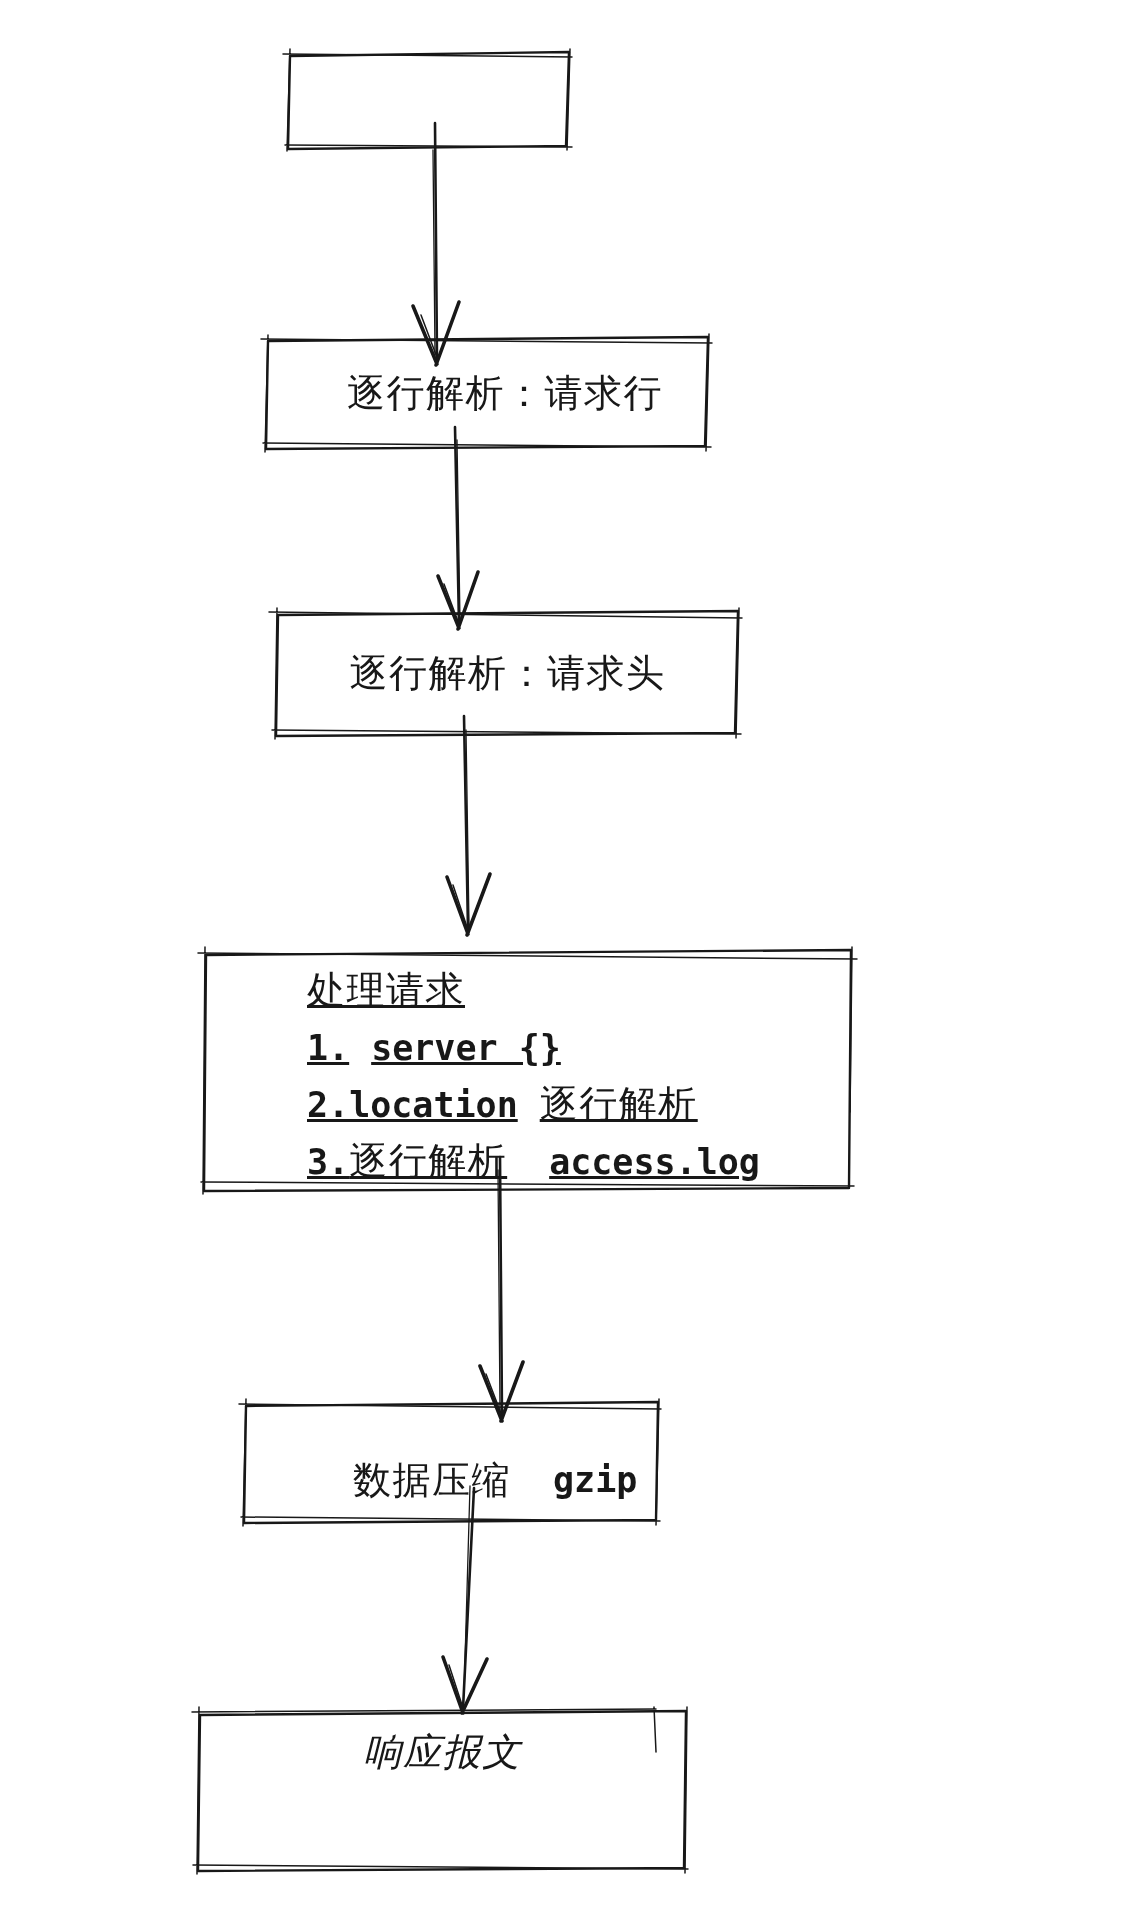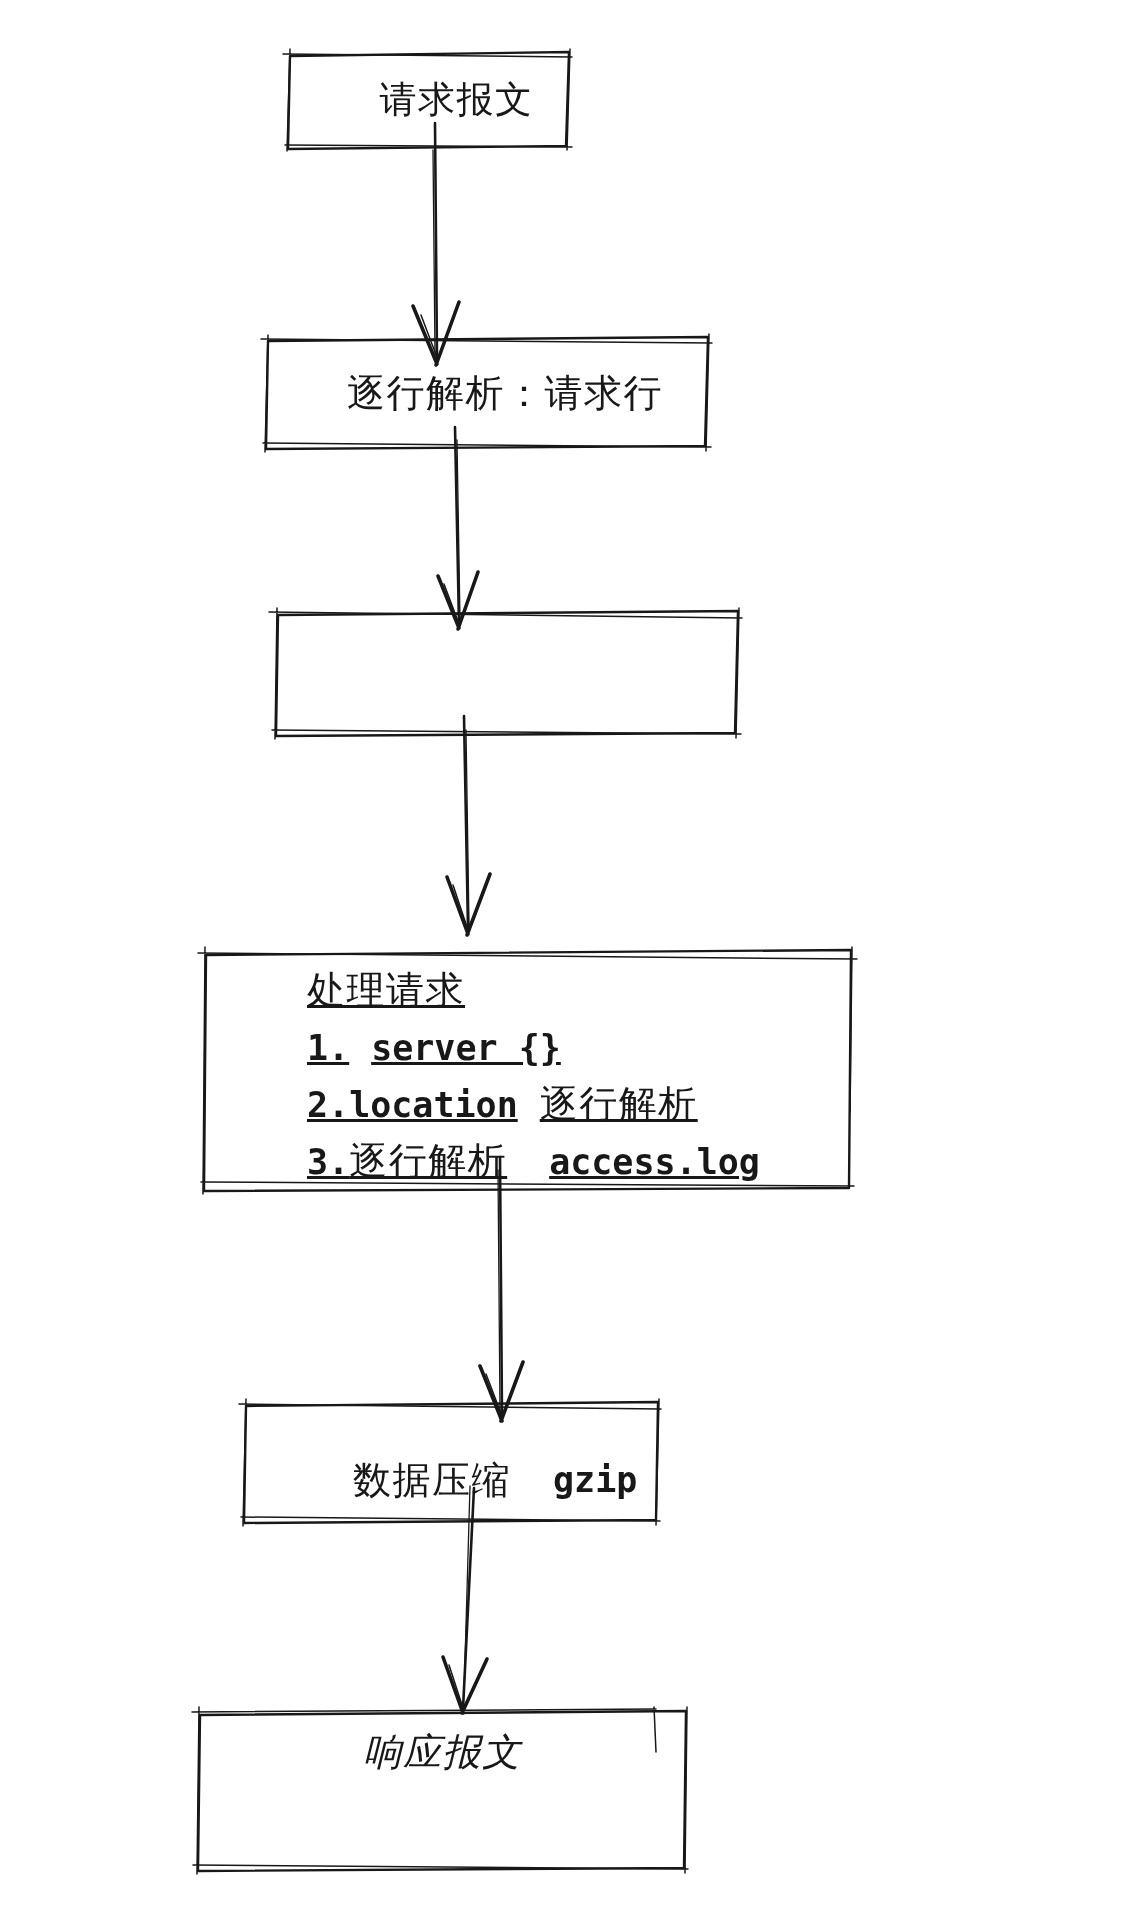--- a/index.html
+++ b/index.html
@@ -115,28 +115,28 @@
       <path class="head2" d="M486 1374 L502 1416"></path>
     </g>
     <g>
       <path class="shaft" d="M474 1488 L463 1709"></path>
       <path class="shaft2" d="M470 1486 L464 1695"></path>
       <path class="head" d="M443 1657 L463 1713 M487 1659 L462 1713"></path>
       <path class="head2" d="M449 1665 L463 1708"></path>
     </g>
   </svg>
 
-  <div class="label node1">
-    <span>请求报文</span>
-  </div>
 
   <div class="label node2">
     <span>逐行解析：请求行</span>
   </div>
 
+  <div class="label node3">
+    <span>逐行解析：请求头</span>
+  </div>
 
   <div class="process-block">
     <div class="process-line">
       <span>处理请求</span>
     </div>
     <div class="process-line">
       <span class="mono">1.</span>
       <span class="mono gap-sm">server {}</span>
     </div>
     <div class="process-line">

